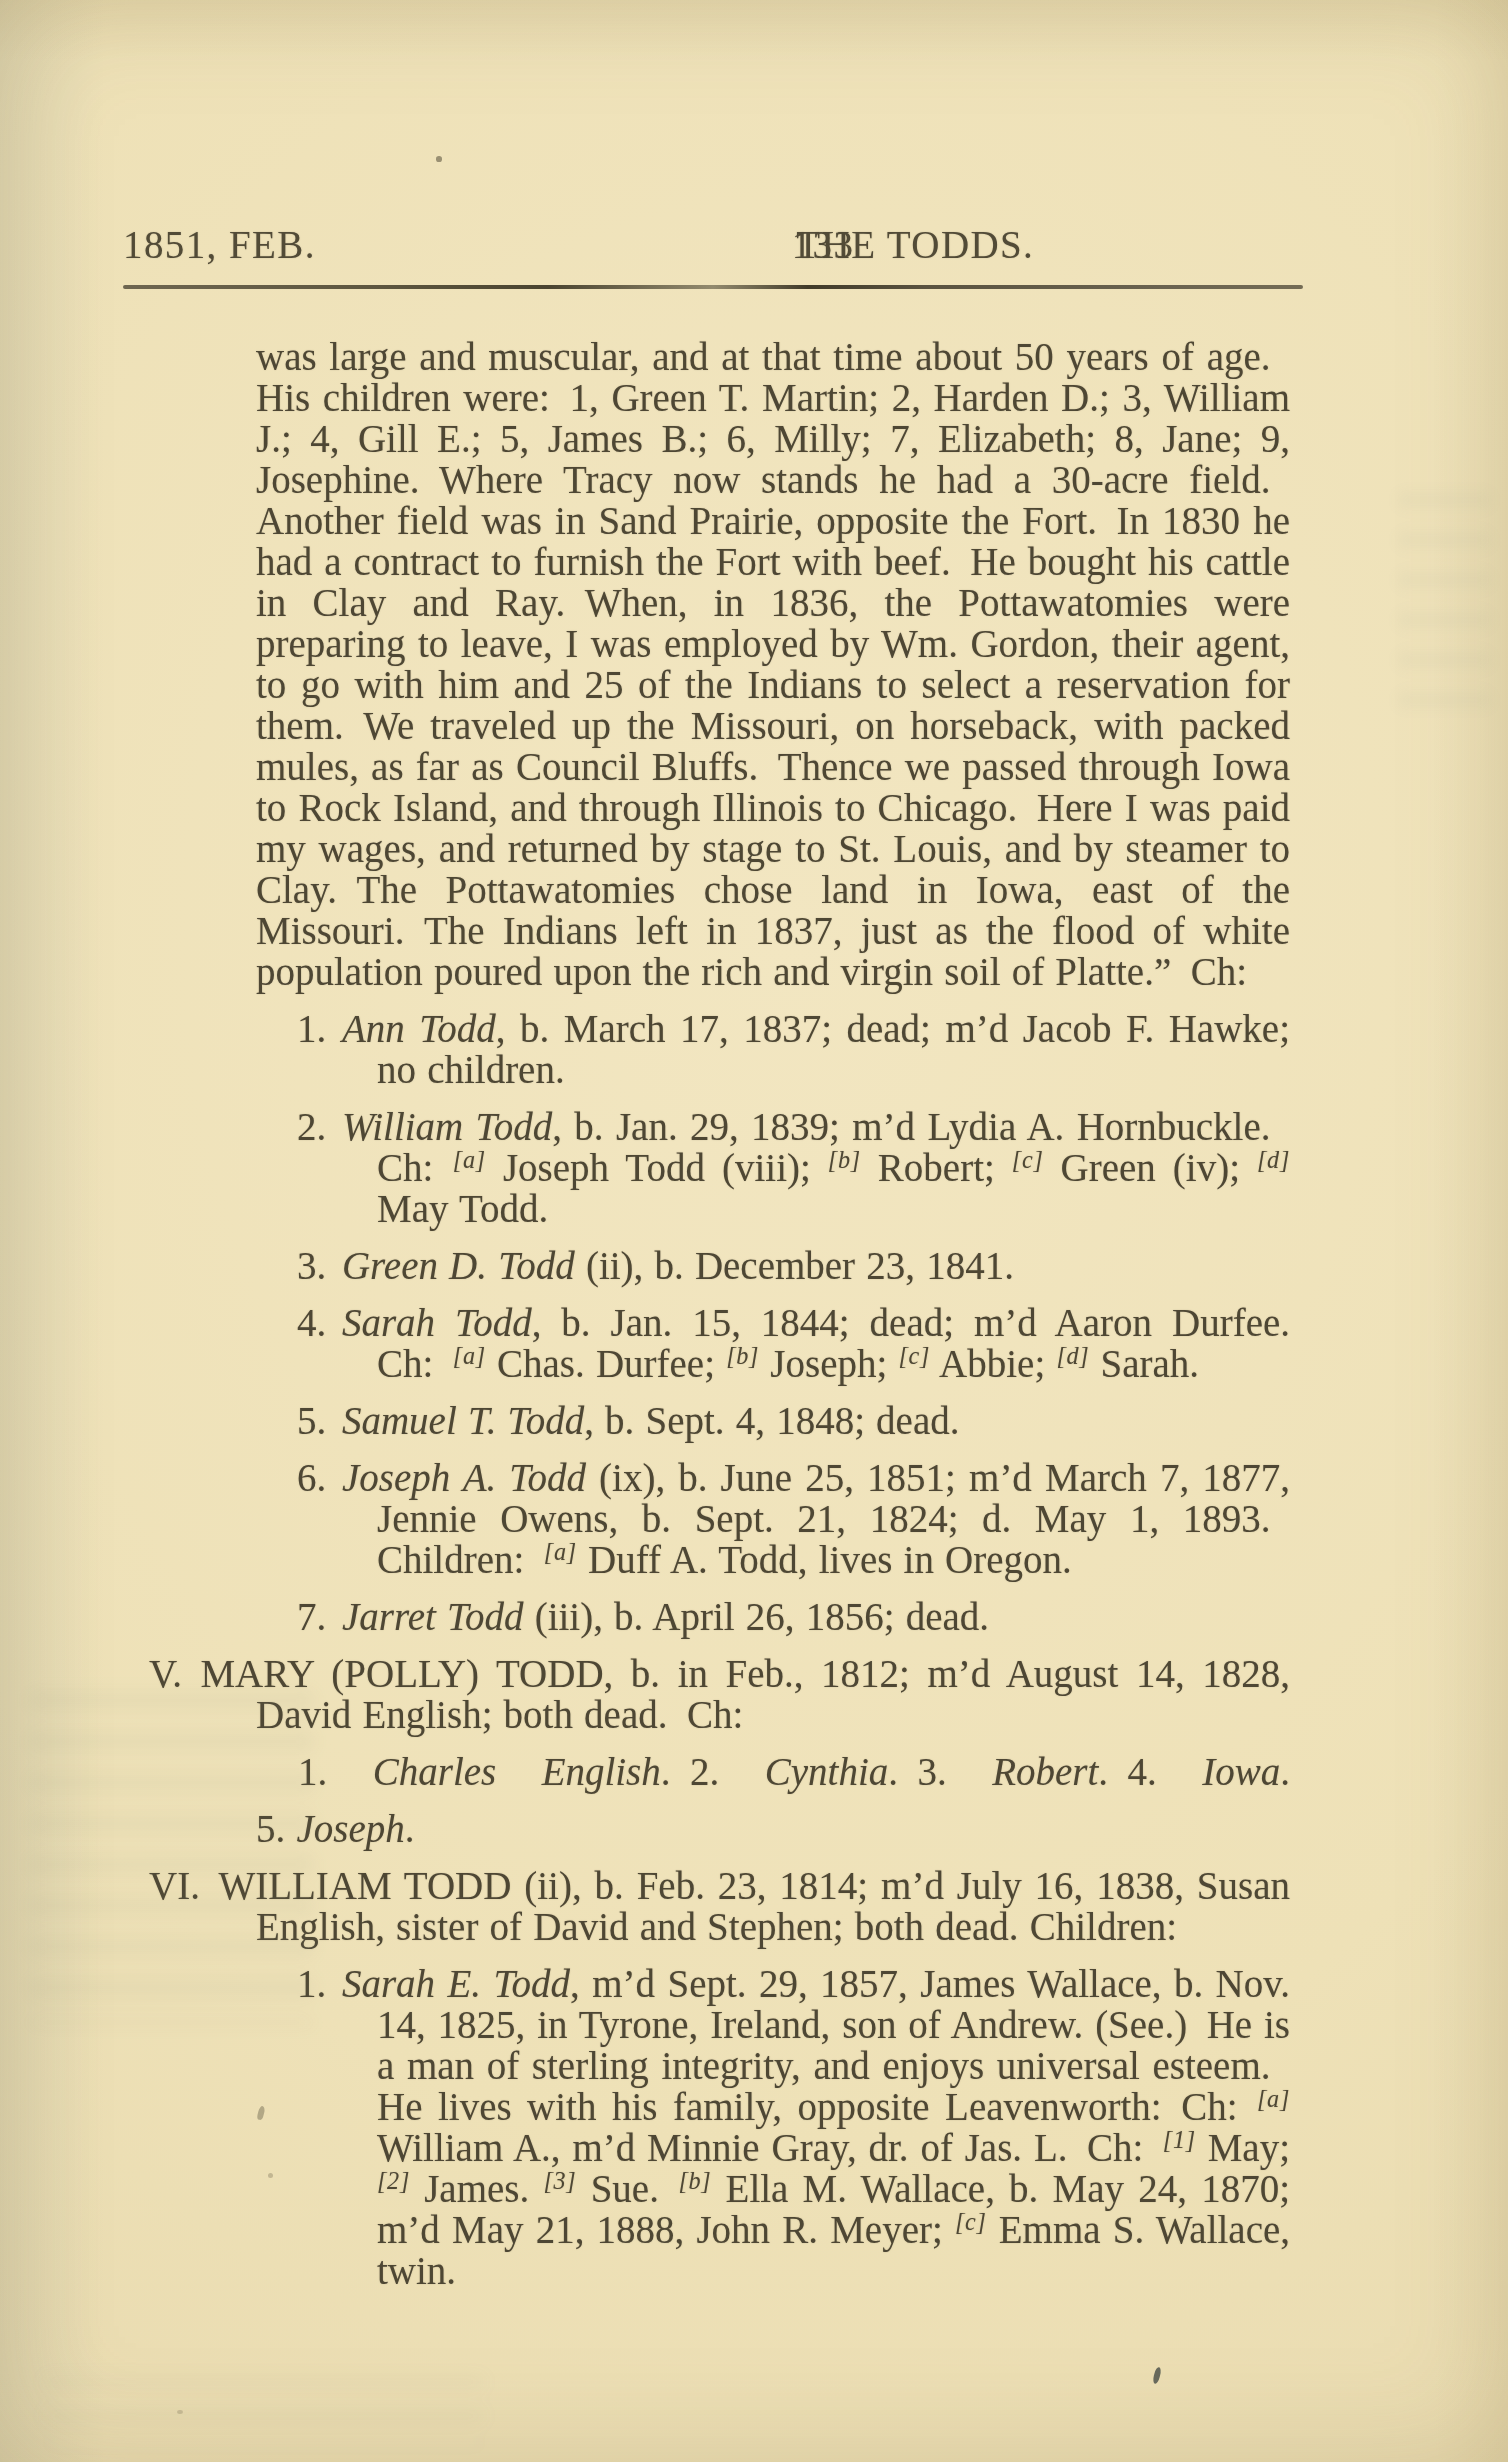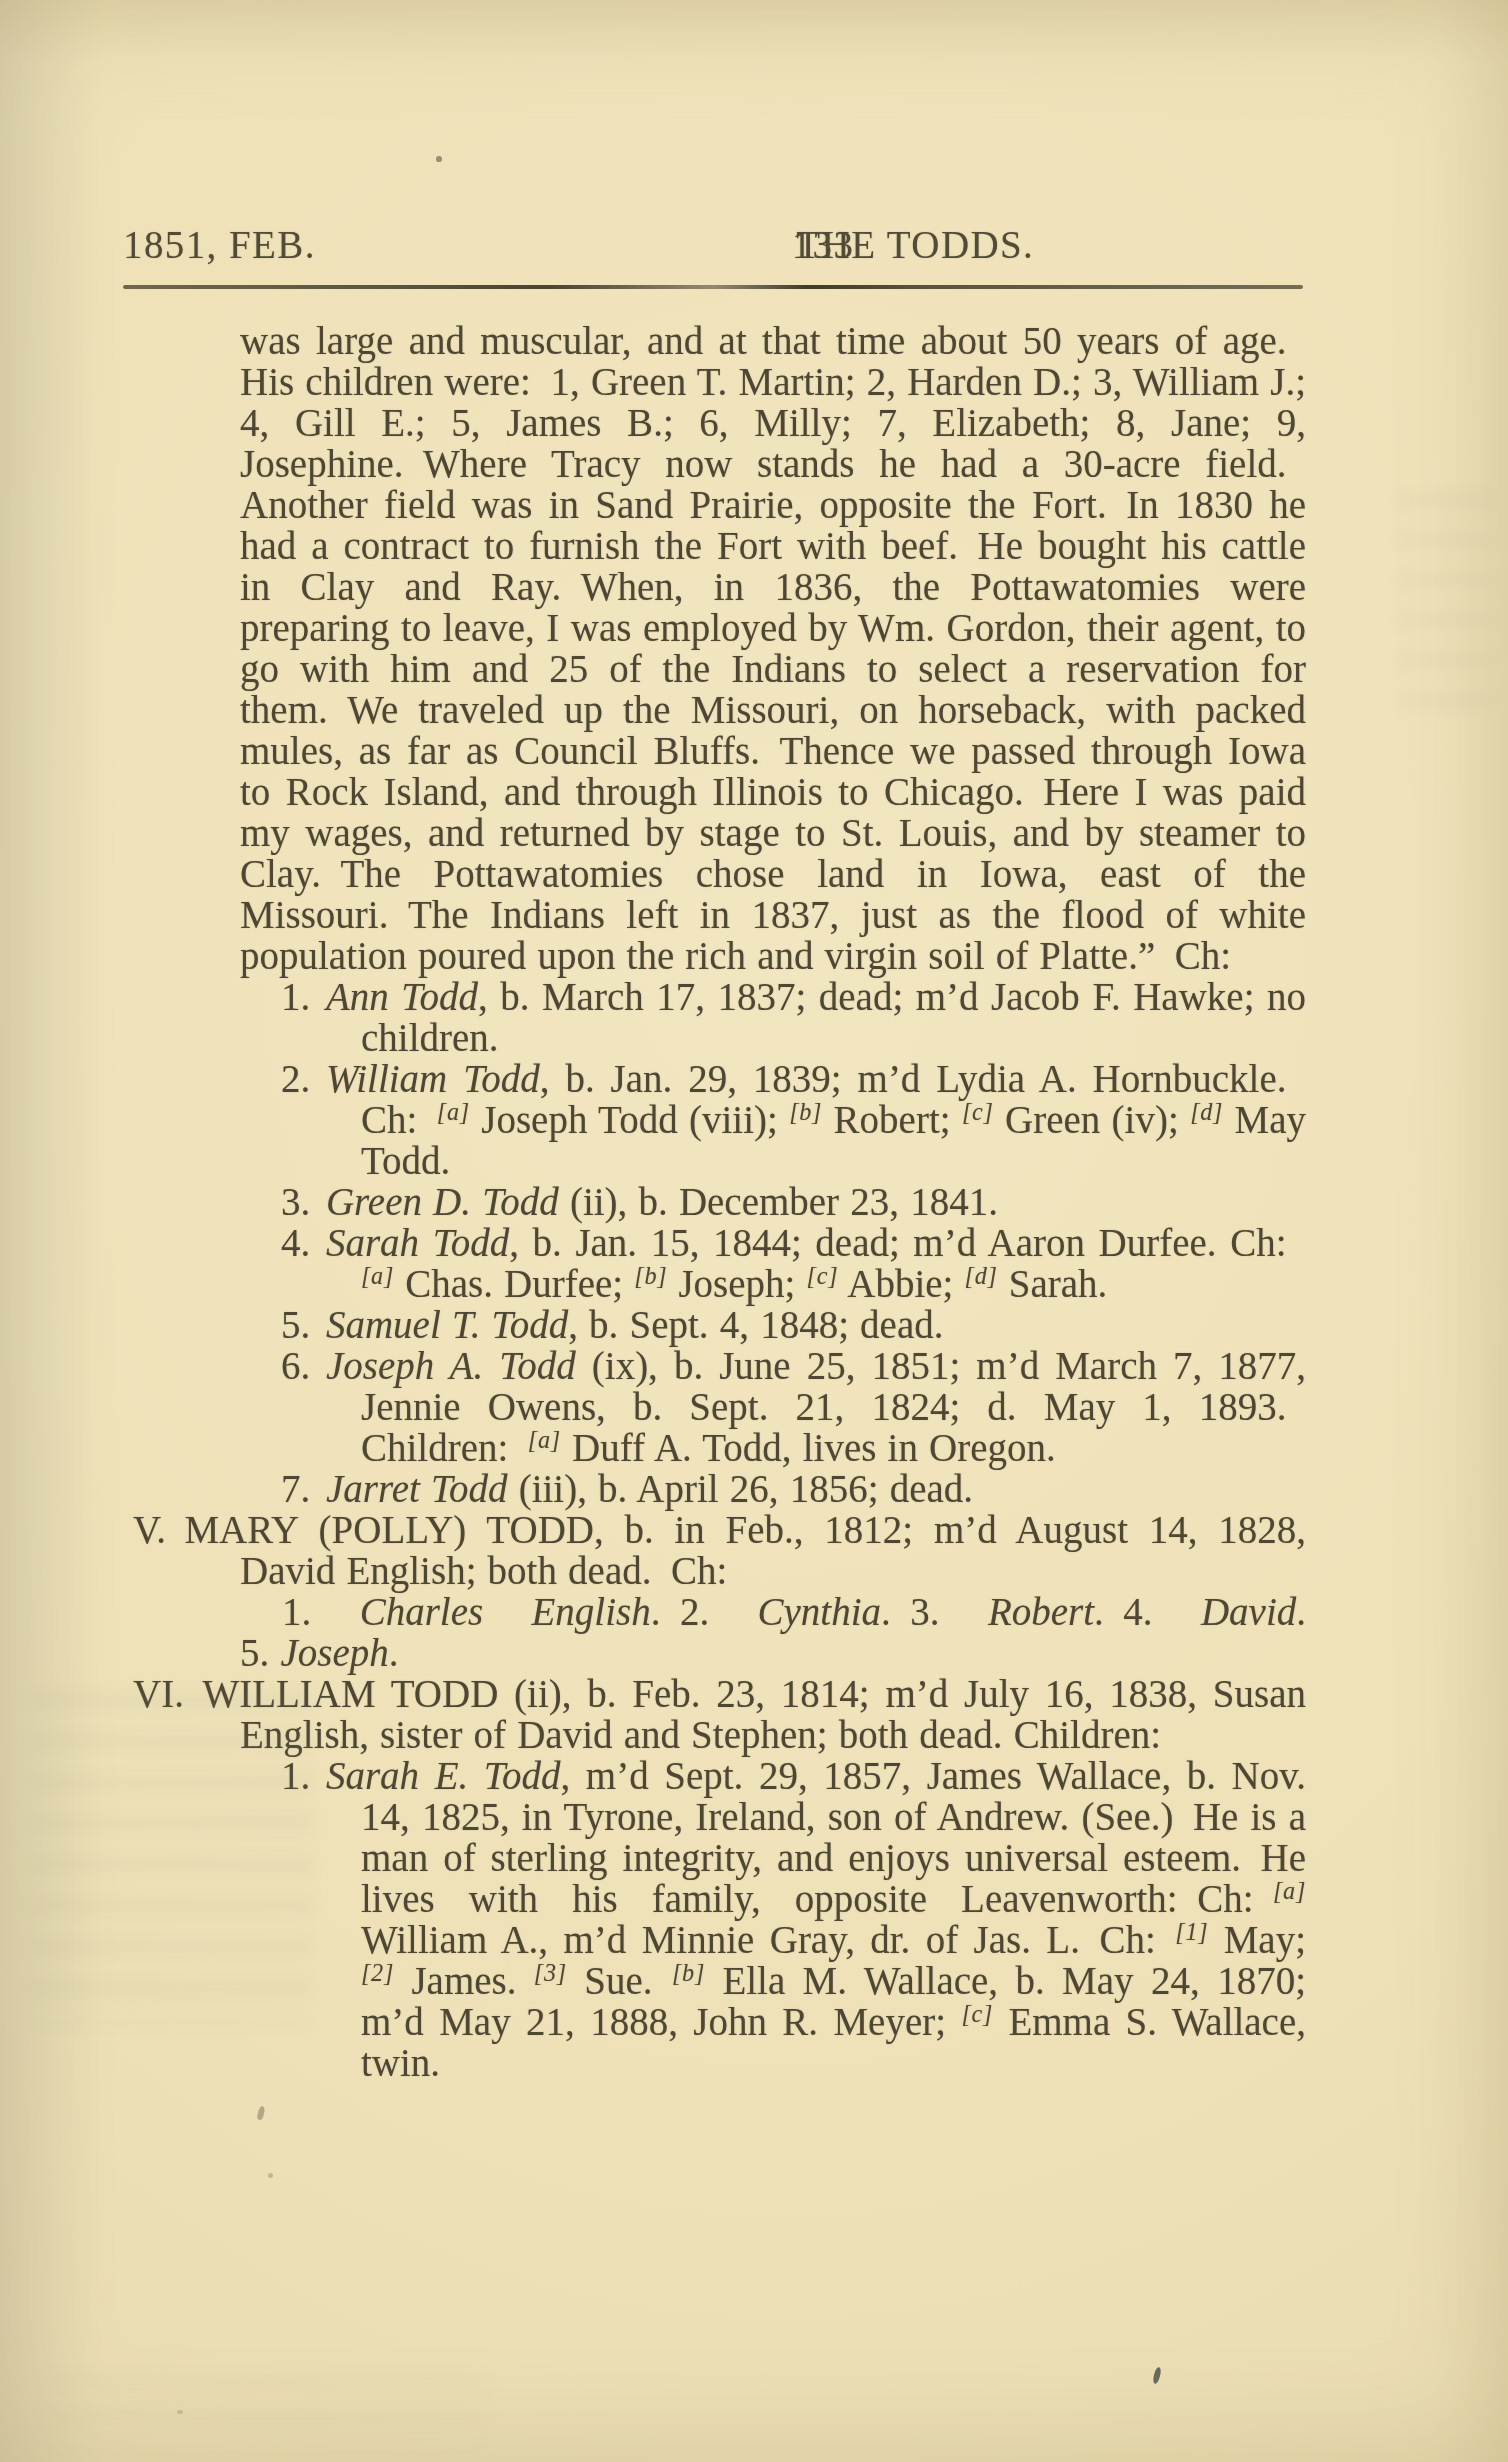--- a/index.html
+++ b/index.html
@@ -39,21 +39,21 @@
   }
 
   
   .text-block {
     position:absolute; top:320px; left:240px; width:1066px;
     font-size:39px; line-height:41px;
     text-align:justify;
     word-spacing:1.4px;
     color:#4e4734;
   }
-  .text-block p { margin:0; }
+  .text-block p { margin:16px; }
 
   .entry   { padding-left:121px; text-indent:-80px; }
   .num     { margin-right:15.7px; }
   .section { text-indent:-107px; }
   .numeral { margin-right:18.5px; }
   .sub-line1 { padding-left:42px; text-align-last:justify; }
   .sub-line2 { margin-left:-27px; }
 
   .r-i   { font-style:italic; }
   .r-sup { font-style:italic; font-size:62%; vertical-align:0.55em; line-height:0; letter-spacing:0.7px; }
@@ -111,21 +111,21 @@
     <p class="entry"><span class="num">4.</span><span><span class="r-i">Sarah Todd</span><span>, b. Jan. 15, 1844; dead; m’d Aaron Durfee. Ch: </span><span class="r-sup">[a]</span><span> Chas. Durfee; </span><span class="r-sup">[b]</span><span> Joseph; </span><span class="r-sup">[c]</span><span> Abbie; </span><span class="r-sup">[d]</span><span> Sarah.</span></span></p>
 
     <p class="entry"><span class="num">5.</span><span><span class="r-i">Samuel T. Todd</span><span>, b. Sept. 4, 1848; dead.</span></span></p>
 
     <p class="entry"><span class="num">6.</span><span><span class="r-i">Joseph A. Todd</span><span> (ix), b. June 25, 1851; m’d March 7, 1877, Jennie Owens, b. Sept. 21, 1824; d. May 1, 1893. Children: </span><span class="r-sup">[a]</span><span> Duff A. Todd, lives in Oregon.</span></span></p>
 
     <p class="entry"><span class="num">7.</span><span><span class="r-i">Jarret Todd</span><span> (iii), b. April 26, 1856; dead.</span></span></p>
 
     <p class="section"><span class="numeral">V.</span><span><span>MARY (POLLY) TODD, b. in Feb., 1812; m’d August 14, 1828, David English; both dead. Ch:</span></span></p>
 
-    <p class="sub-line1"><span><span>1. </span><span class="r-i">Charles English</span><span>. 2. </span><span class="r-i">Cynthia</span><span>. 3. </span><span class="r-i">Robert</span><span>. 4. </span><span class="r-i">David</span><span>.</span></span></p>
+    <p class="sub-line1"><span><span>1. </span><span class="r-i">Charles English</span><span>. 2. </span><span class="r-i">Cynthia</span><span>. 3. </span><span class="r-i">Robert</span><span>. 4. </span><span class="r-i">Iowa</span><span>.</span></span></p>
 
     <p class="sub-line2"><span><span>5. </span><span class="r-i">Joseph</span><span>.</span></span></p>
 
     <p class="section"><span class="numeral">VI.</span><span><span>WILLIAM TODD (ii), b. Feb. 23, 1814; m’d July 16, 1838, Susan English, sister of David and Stephen; both dead. Children:</span></span></p>
 
     <p class="entry"><span class="num">1.</span><span><span class="r-i">Sarah E. Todd</span><span>, m’d Sept. 29, 1857, James Wallace, b. Nov. 14, 1825, in Tyrone, Ireland, son of Andrew. (See.) He is a man of sterling integrity, and enjoys universal esteem. He lives with his family, opposite Leavenworth: Ch: </span><span class="r-sup">[a]</span><span> William A., m’d Minnie Gray, dr. of Jas. L. Ch: </span><span class="r-sup">[1]</span><span> May; </span><span class="r-sup">[2]</span><span> James. </span><span class="r-sup">[3]</span><span> Sue. </span><span class="r-sup">[b]</span><span> Ella M. Wallace, b. May 24, 1870; m’d May 21, 1888, John R. Meyer; </span><span class="r-sup">[c]</span><span> Emma S. Wallace, twin.</span></span></p>
 
   </div>
 
   <div class="stain stain-left-margin"></div>

